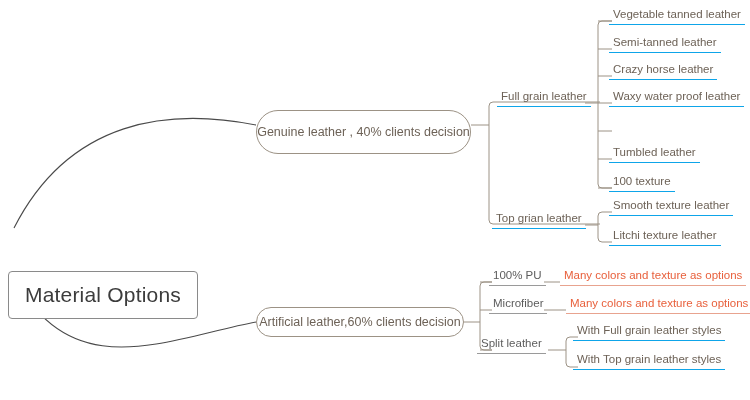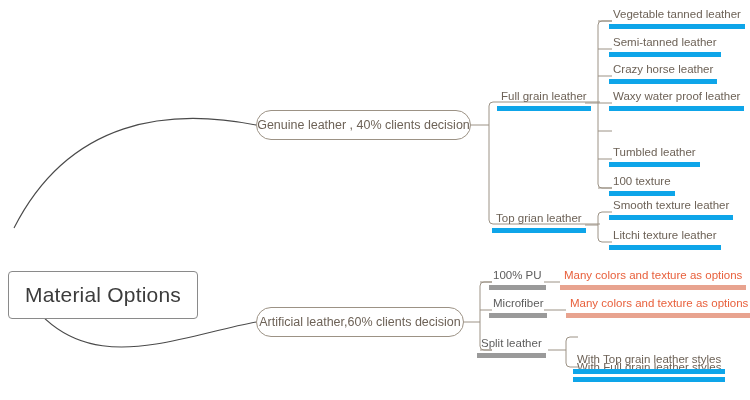--- a/index.html
+++ b/index.html
@@ -41,21 +41,21 @@
   }
 
   
   .ul-node{
     position:absolute;
     white-space:nowrap;
     color:#6d6257;
     font-size:11.5px;
     line-height:14px;
     padding:0 4px 3px 4px;
-    border-bottom:5px solid #0ea5e9;
+    border-bottom:1px solid #0ea5e9;
   }
   .ul-node.accent{color:#e8603c;border-bottom-color:#e8a38f;}
   .ul-node.gray{color:#5d5d5d;border-bottom-color:#9a9a9a;}
 </style>
 </head>
 <body>
 
 <div id="map">
 
   <svg class="links" viewBox="0 0 750 400">
@@ -88,21 +88,21 @@
 
       <path d="M 548 350 H 566"></path>
       <path d="M 566 341 Q 566 337 570 337 H 578 M 566 341 V 363 Q 566 367 570 367 H 578"></path>
     </g>
   </svg>
 
   <div class="root-node" style="left:8px;top:228px;width:190px;height:48px;">
     <span>Material Options</span>
   </div>
 
-  <div class="pill" style="left:256px;top:110px;width:215px;height:30px;">
+  <div class="pill" style="left:256px;top:110px;width:215px;height:44px;">
     <span>Genuine leather , 40% clients decision</span>
   </div>
 
   <div class="pill" style="left:256px;top:307px;width:208px;height:30px;">
     <span>Artificial leather,60% clients decision</span>
   </div>
 
   <div class="ul-node" style="left:497px;top:89px;">Full grain leather</div>
 
   <div class="ul-node" style="left:492px;top:211px;">Top grian leather</div>
@@ -127,17 +127,17 @@
   <div class="ul-node gray" style="left:489px;top:268px;">100% PU</div>
 
   <div class="ul-node gray" style="left:489px;top:296px;">Microfiber</div>
 
   <div class="ul-node gray" style="left:477px;top:336px;">Split leather</div>
 
   <div class="ul-node accent" style="left:560px;top:268px;">Many colors and texture as options</div>
 
   <div class="ul-node accent" style="left:566px;top:296px;">Many colors and texture as options</div>
 
-  <div class="ul-node" style="left:573px;top:323px;margin-top:37px;">With Full grain leather styles</div>
+  <div class="ul-node" style="left:573px;top:323px;">With Full grain leather styles</div>
 
   <div class="ul-node" style="left:573px;top:352px;">With Top grain leather styles</div>
 
 </div>
 
 </body></html>

